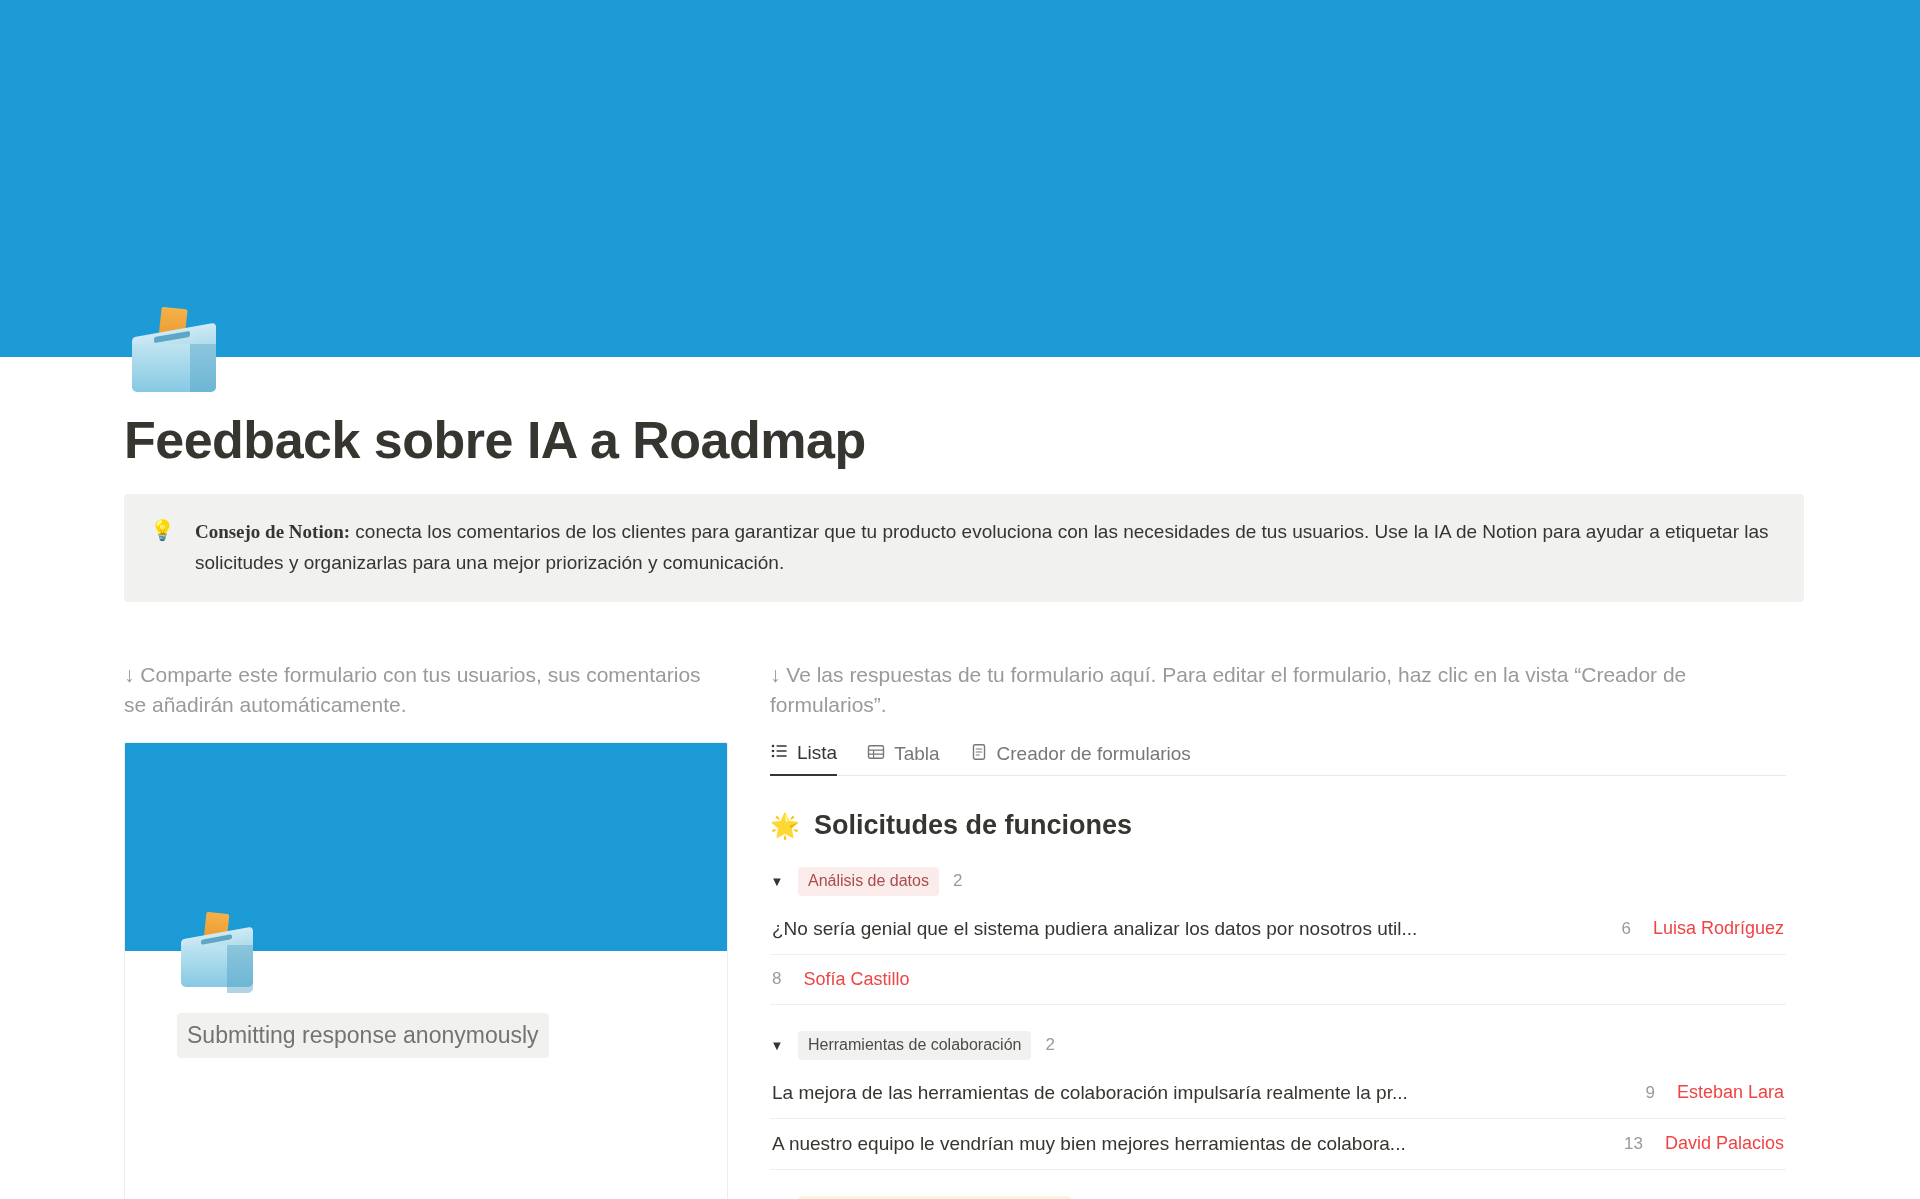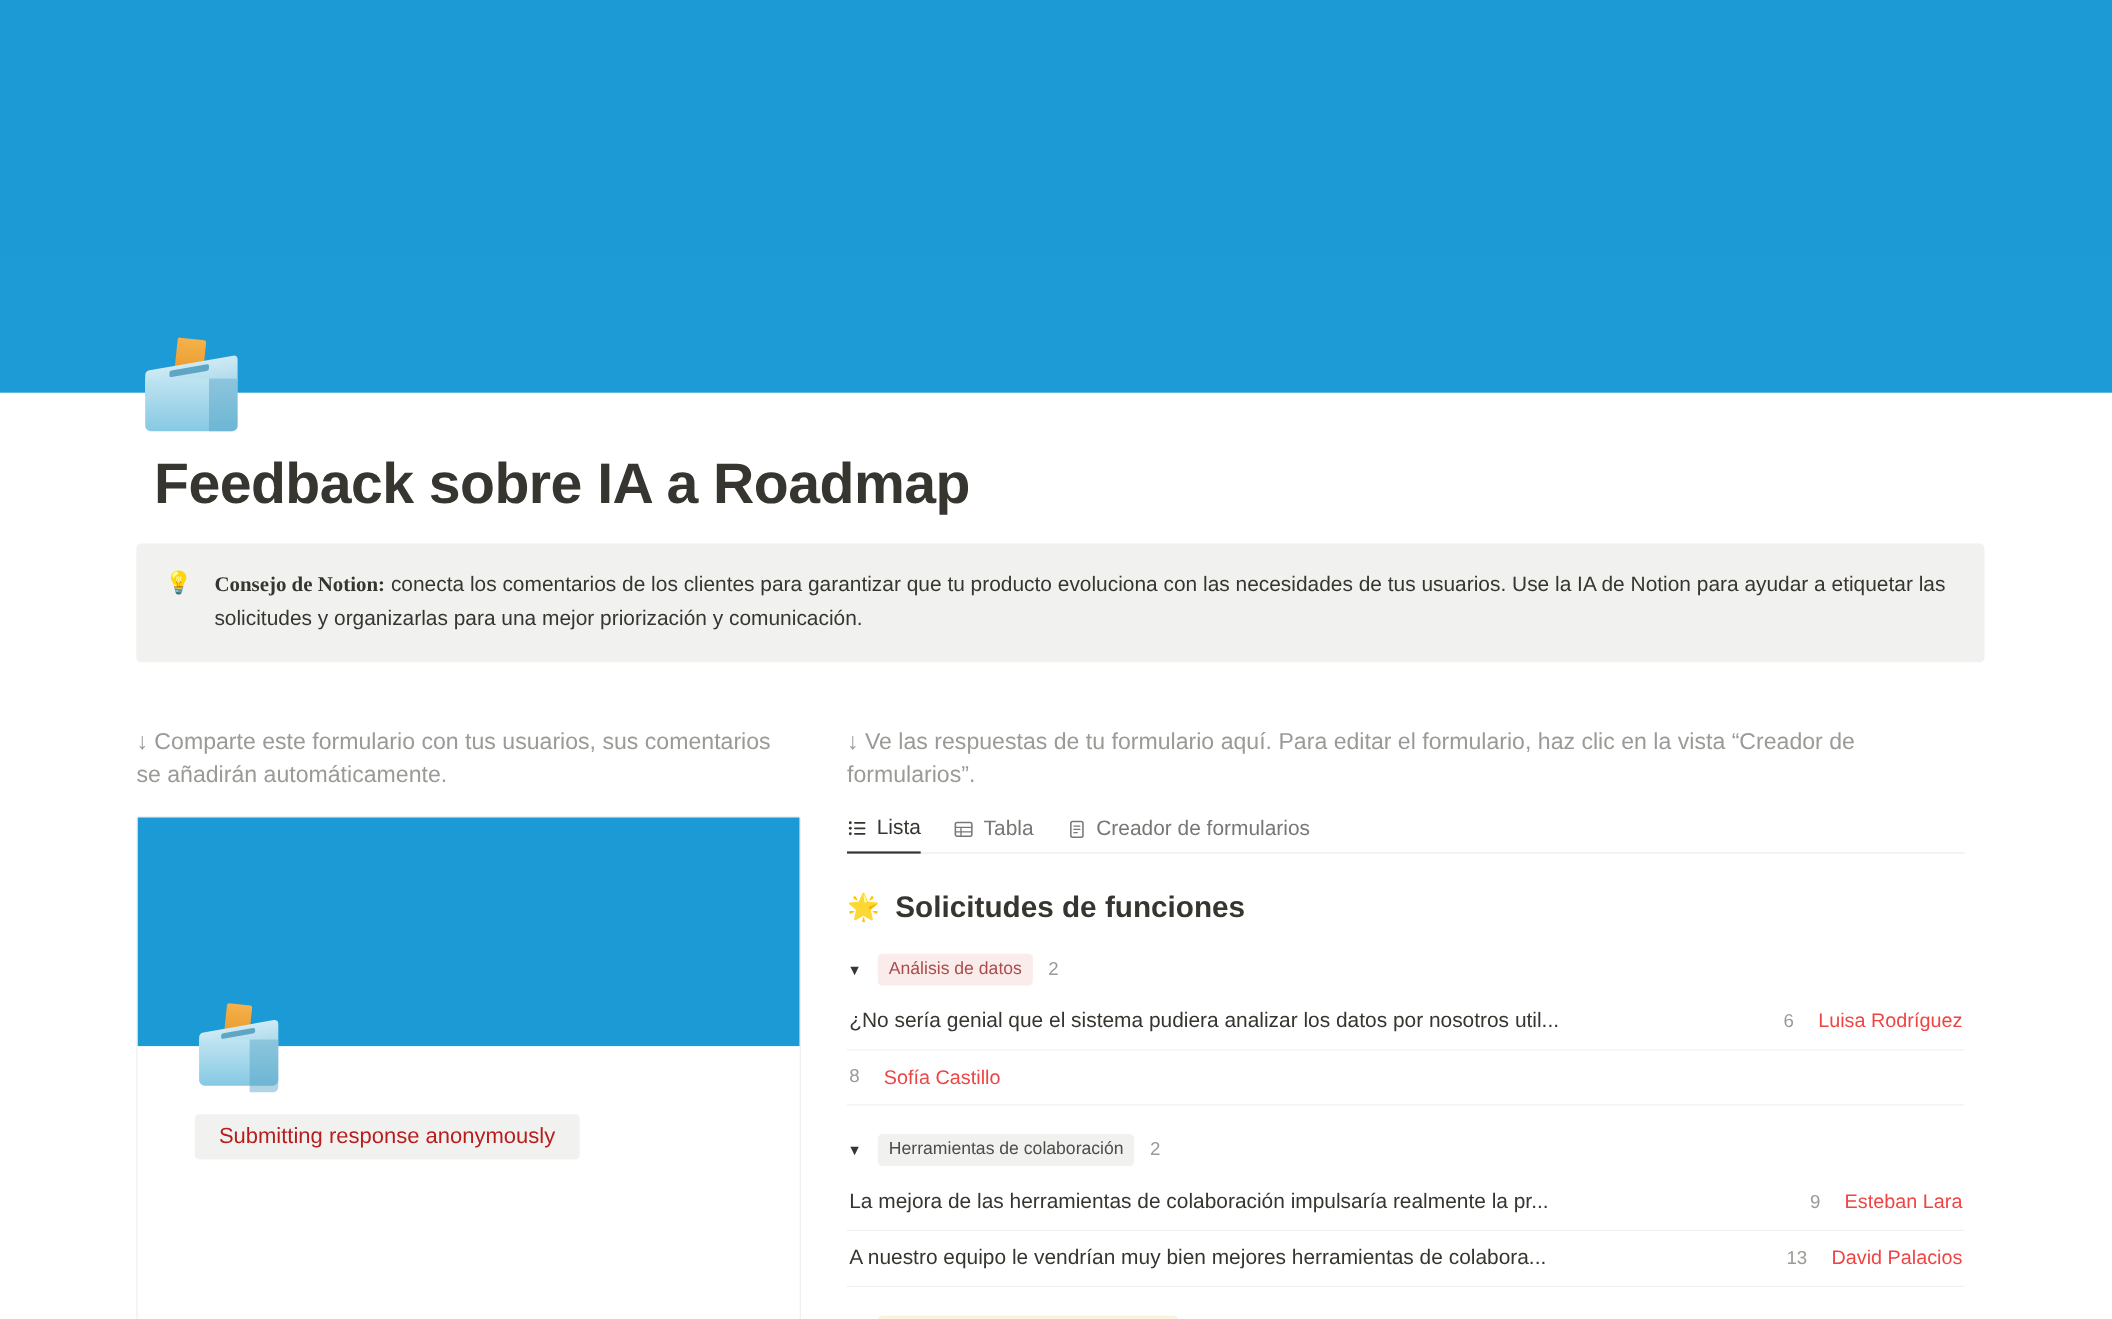--- a/index.html
+++ b/index.html
@@ -88,21 +88,21 @@
     left: 36px; top: 8px;
     width: 26px; height: 32px;
     background: linear-gradient(180deg,#f5b14a 0%, #e99b2e 100%);
     transform: rotate(6deg);
     border-radius: 2px;
   }
 
   .page-title {
     position: absolute;
     top: 412px;
-    left: 16px;
+    left: 0;
     margin: 0;
     font-size: 52px;
     font-weight: bold;
     letter-spacing: -0.5px;
     color: #37352f;
     line-height: 1.1;
   }
 
   
   .callout {
@@ -178,37 +178,37 @@
     font-size: 46px;
     font-weight: bold;
     line-height: 1.12;
     color: #37352f;
     margin: 0 0 34px 0;
     letter-spacing: -0.4px;
   }
   .anon-pill {
     display: inline-block;
     background: #f1f1ef;
-    color: #b91c1c;
-    font-size: 20px;
-    padding: 9px 22px;
+    color: #737373;
+    font-size: 23px;
+    padding: 9px 10px;
     border-radius: 4px;
   }
 
   
   .tabs {
     display: flex;
     align-items: center;
     gap: 30px;
     border-bottom: 1px solid #e9e9e7;
     padding-bottom: 12px;
   }
   .tab {
     display: flex;
-    align-items: center;
+    align-items: flex-start;
     gap: 9px;
     font-size: 19px;
     color: #787774;
     padding-bottom: 10px;
     margin-bottom: -13px;
     cursor: pointer;
   }
   .tab.active {
     color: #37352f;
     border-bottom: 2px solid #37352f;

